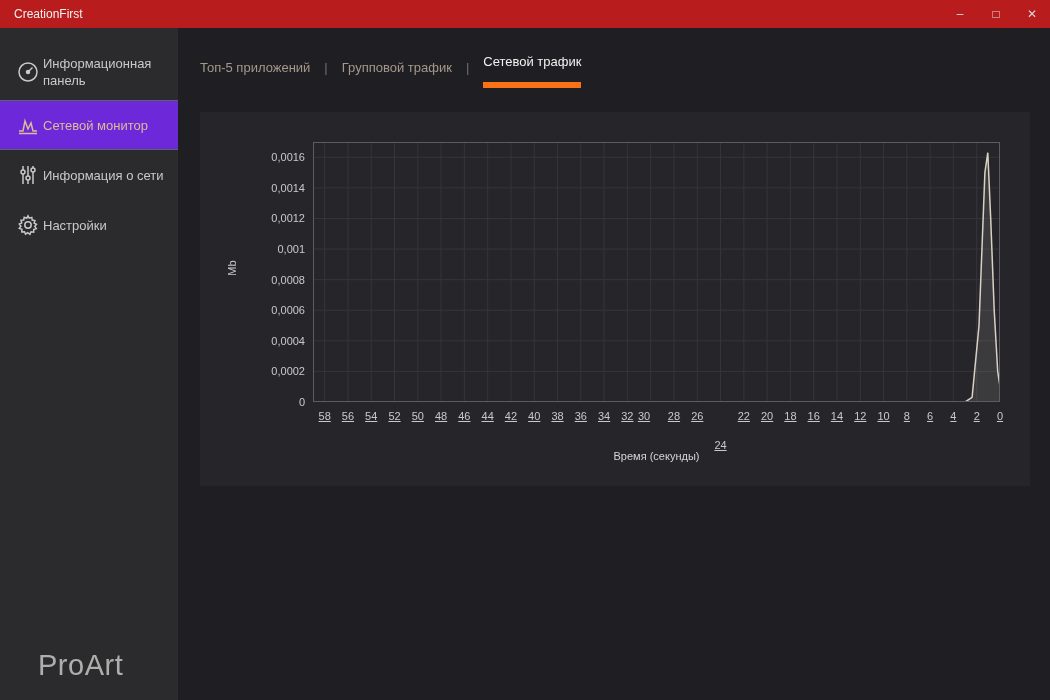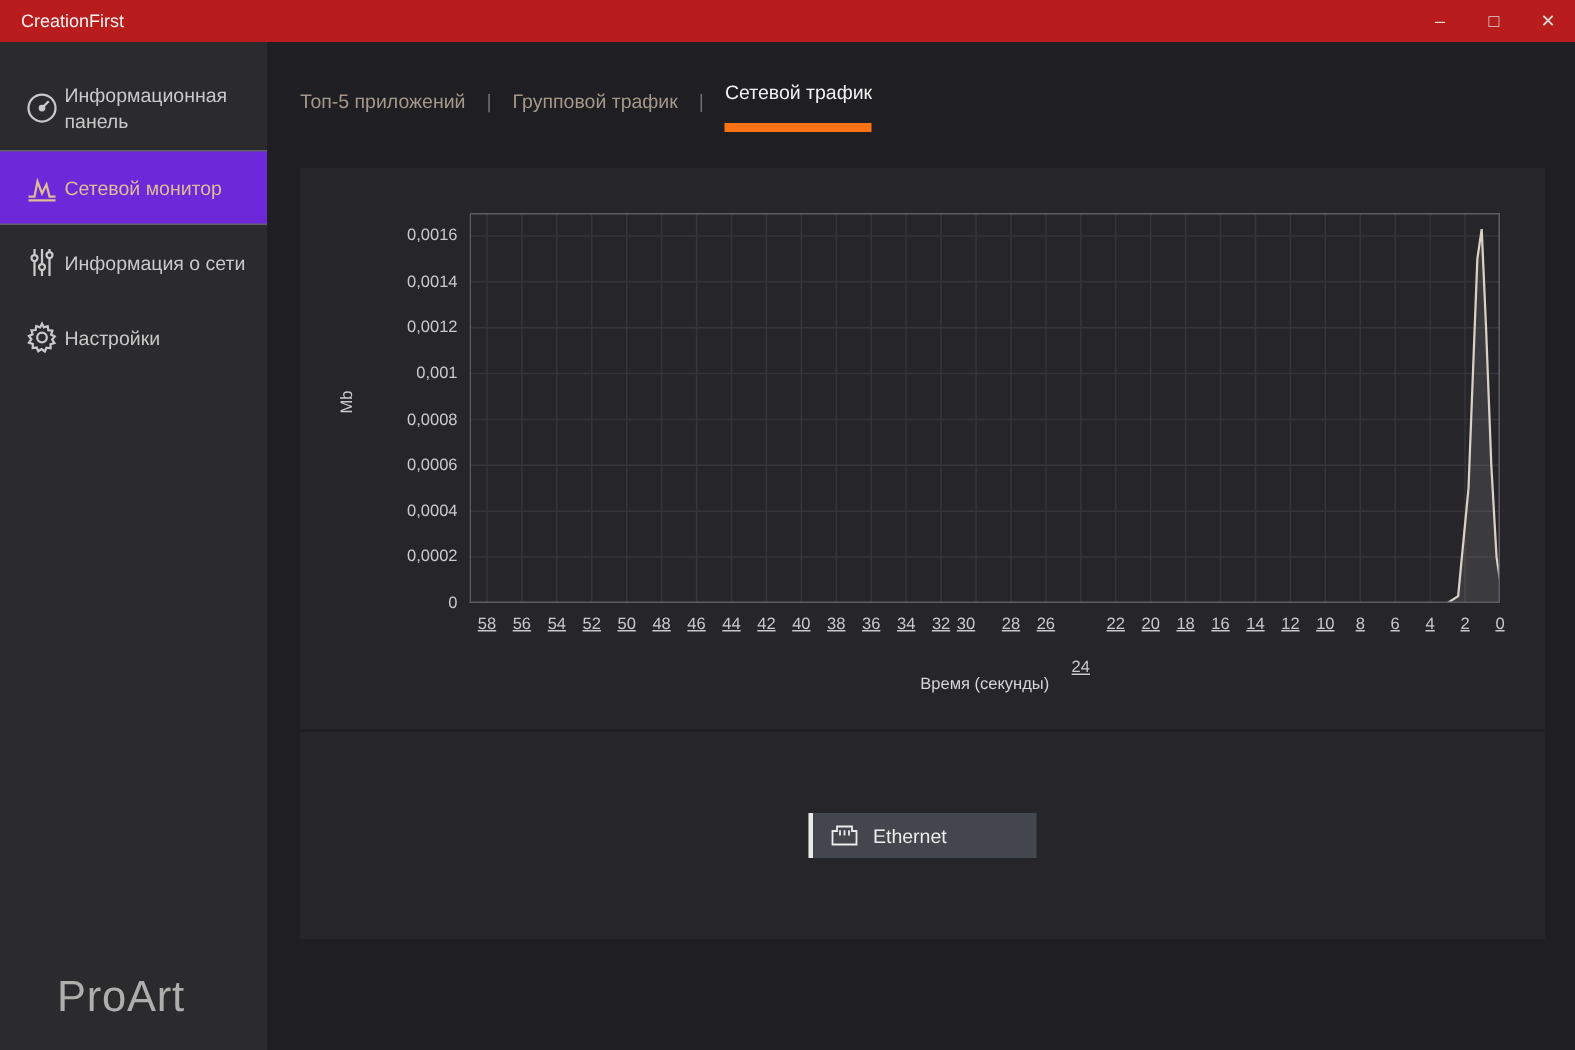--- a/index.html
+++ b/index.html
@@ -198,28 +198,15 @@
           <div class="tick ytick" style="left: 48px; width: 57px; top: 69.8824px;">0,0014</div>
           <div class="tick ytick" style="left: 48px; width: 57px; top: 100.471px;">0,0012</div>
           <div class="tick ytick" style="left: 48px; width: 57px; top: 131.059px;">0,001</div>
           <div class="tick ytick" style="left: 48px; width: 57px; top: 161.647px;">0,0008</div>
           <div class="tick ytick" style="left: 48px; width: 57px; top: 192.235px;">0,0006</div>
           <div class="tick ytick" style="left: 48px; width: 57px; top: 222.824px;">0,0004</div>
           <div class="tick ytick" style="left: 48px; width: 57px; top: 253.412px;">0,0002</div>
           <div class="tick ytick" style="left: 48px; width: 57px; top: 284px;">0</div>
         </div>
 
-      <div class="panel adapter-panel">
-        <button class="adapter-btn">
-          <span style="display:flex;">
-            <svg width="18" height="14" viewBox="0 0 18 14" fill="none" stroke-width="1.2">
-              <polygon points="4,1 14,1 14,4 17,4 17,13 1,13 1,4 4,4"></polygon>
-              <line x1="6" y1="3.5" x2="6" y2="7"></line>
-              <line x1="9" y1="3.5" x2="9" y2="7"></line>
-              <line x1="12" y1="3.5" x2="12" y2="7"></line>
-            </svg>
-          </span>
-          <span>Ethernet</span>
-        </button>
-      </div>
     </main>
   </div>
 </div>
 
 </body></html>

